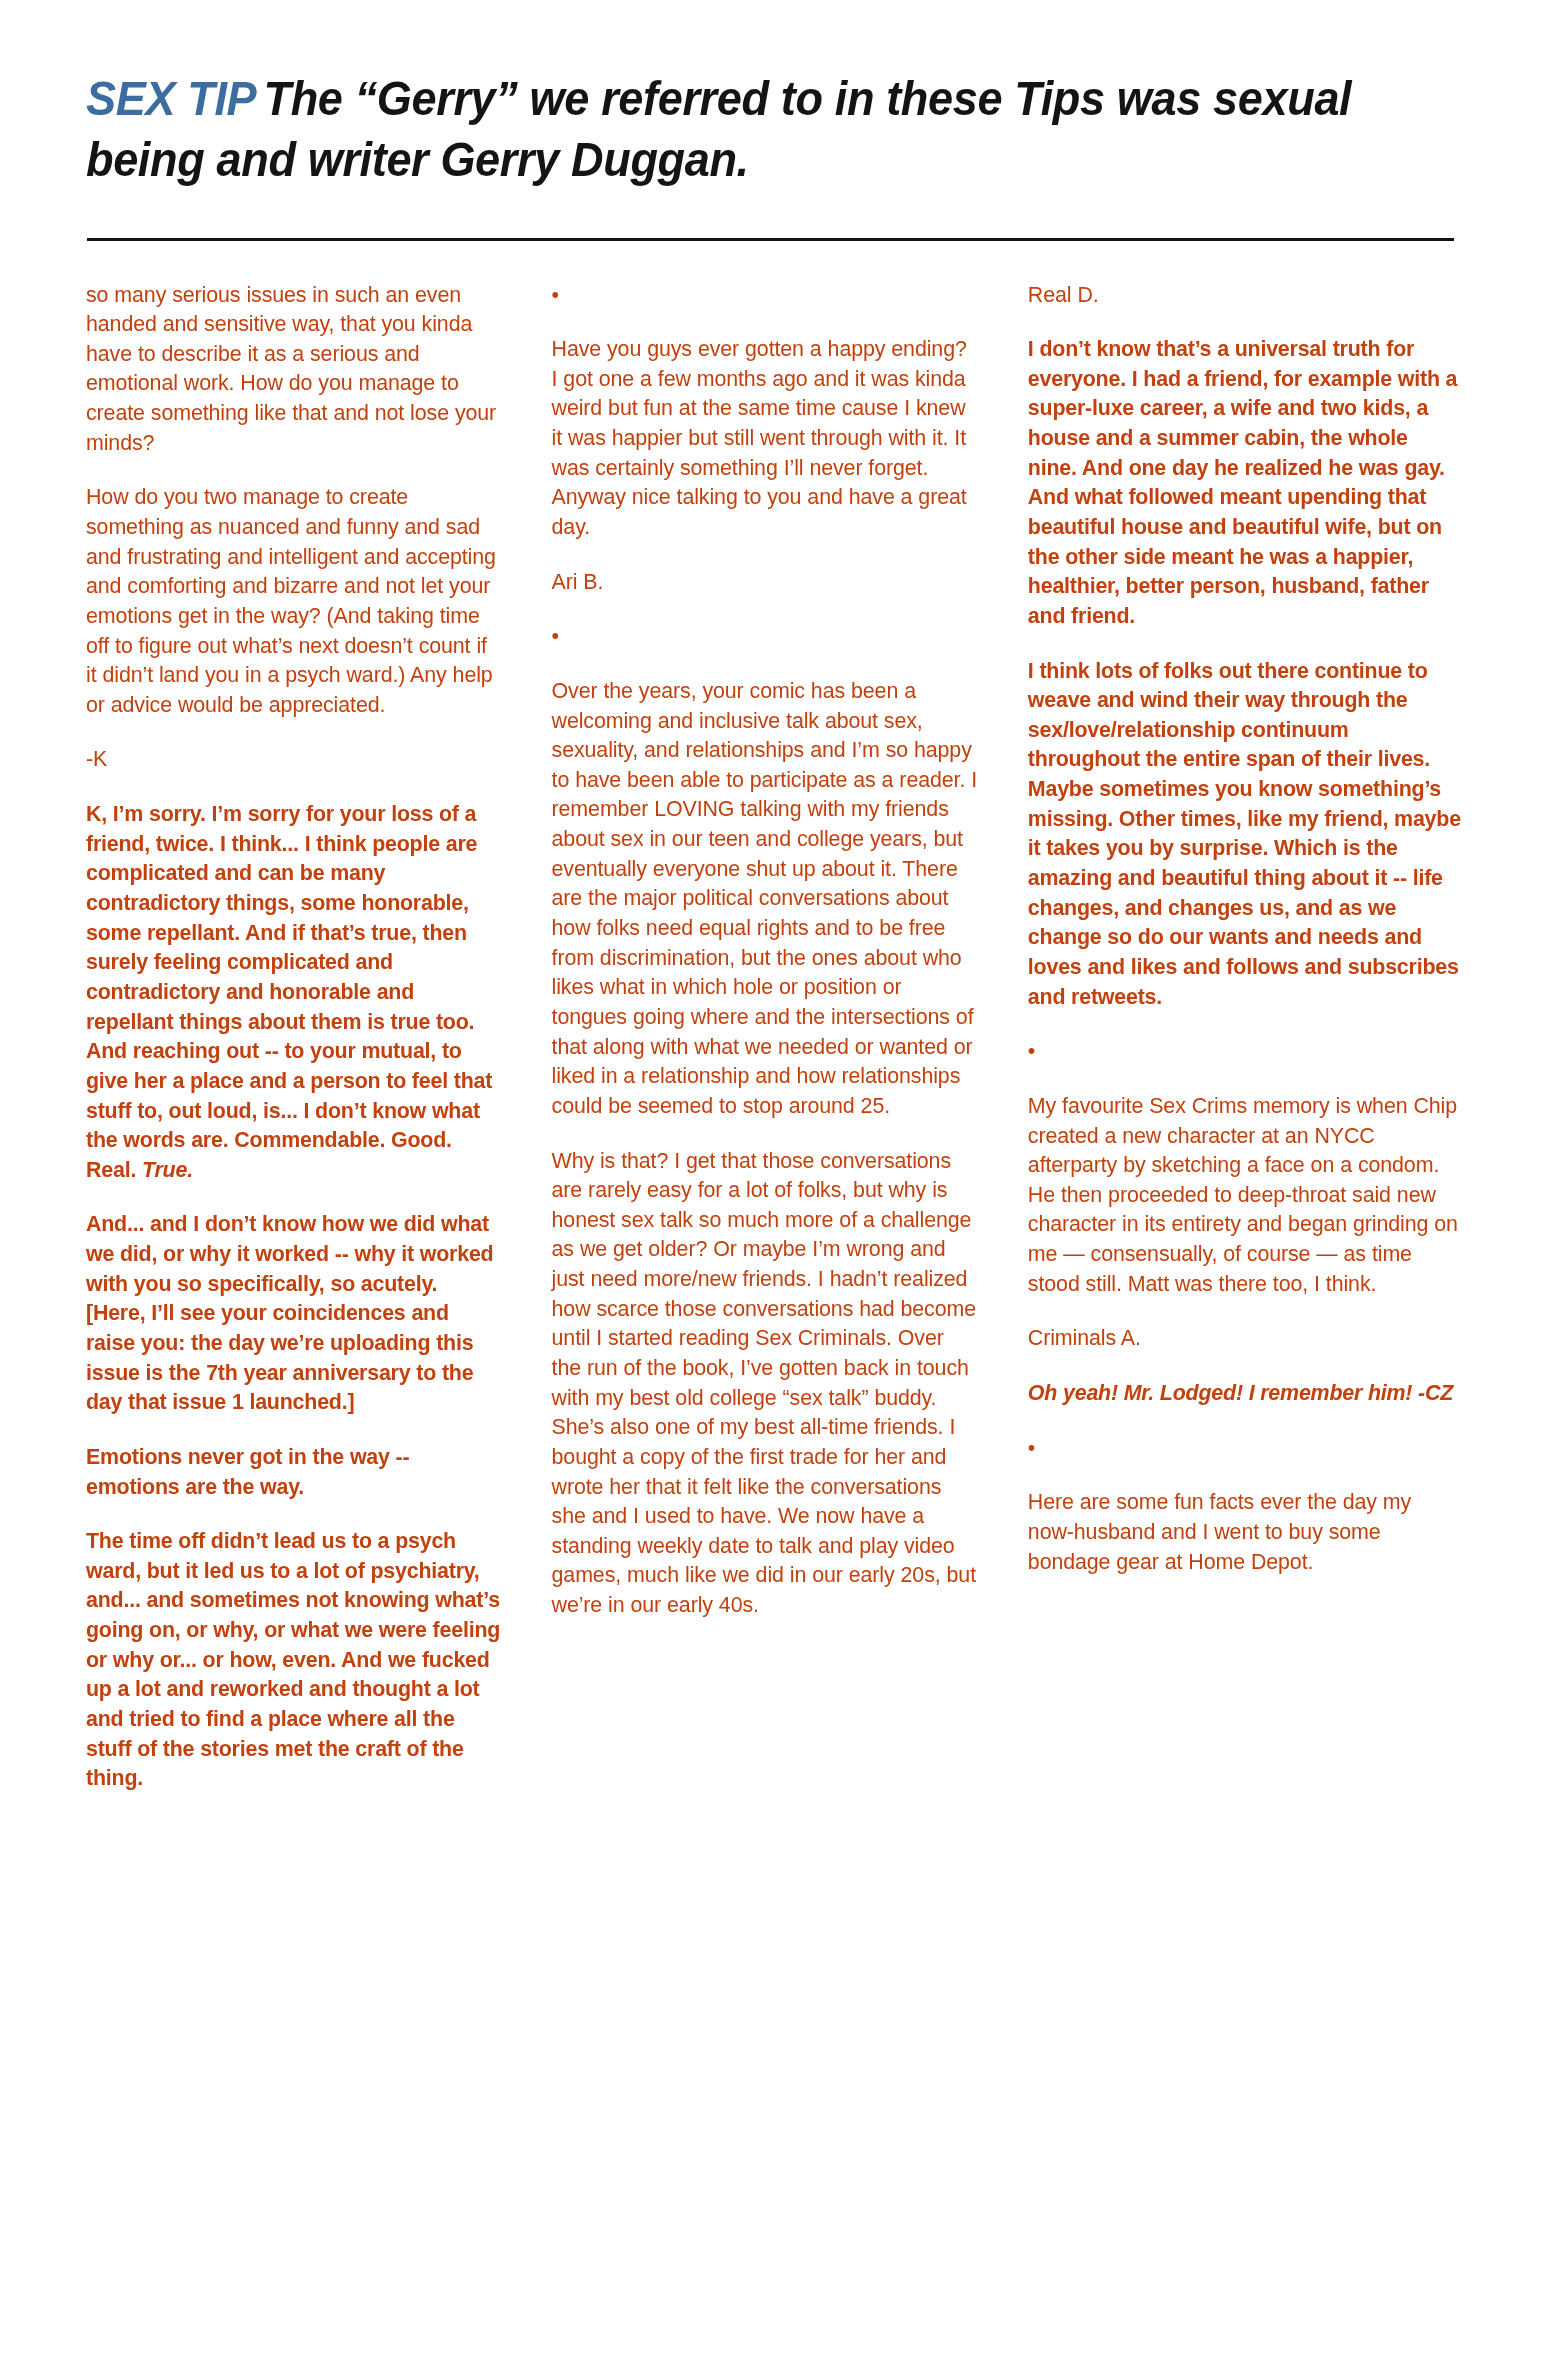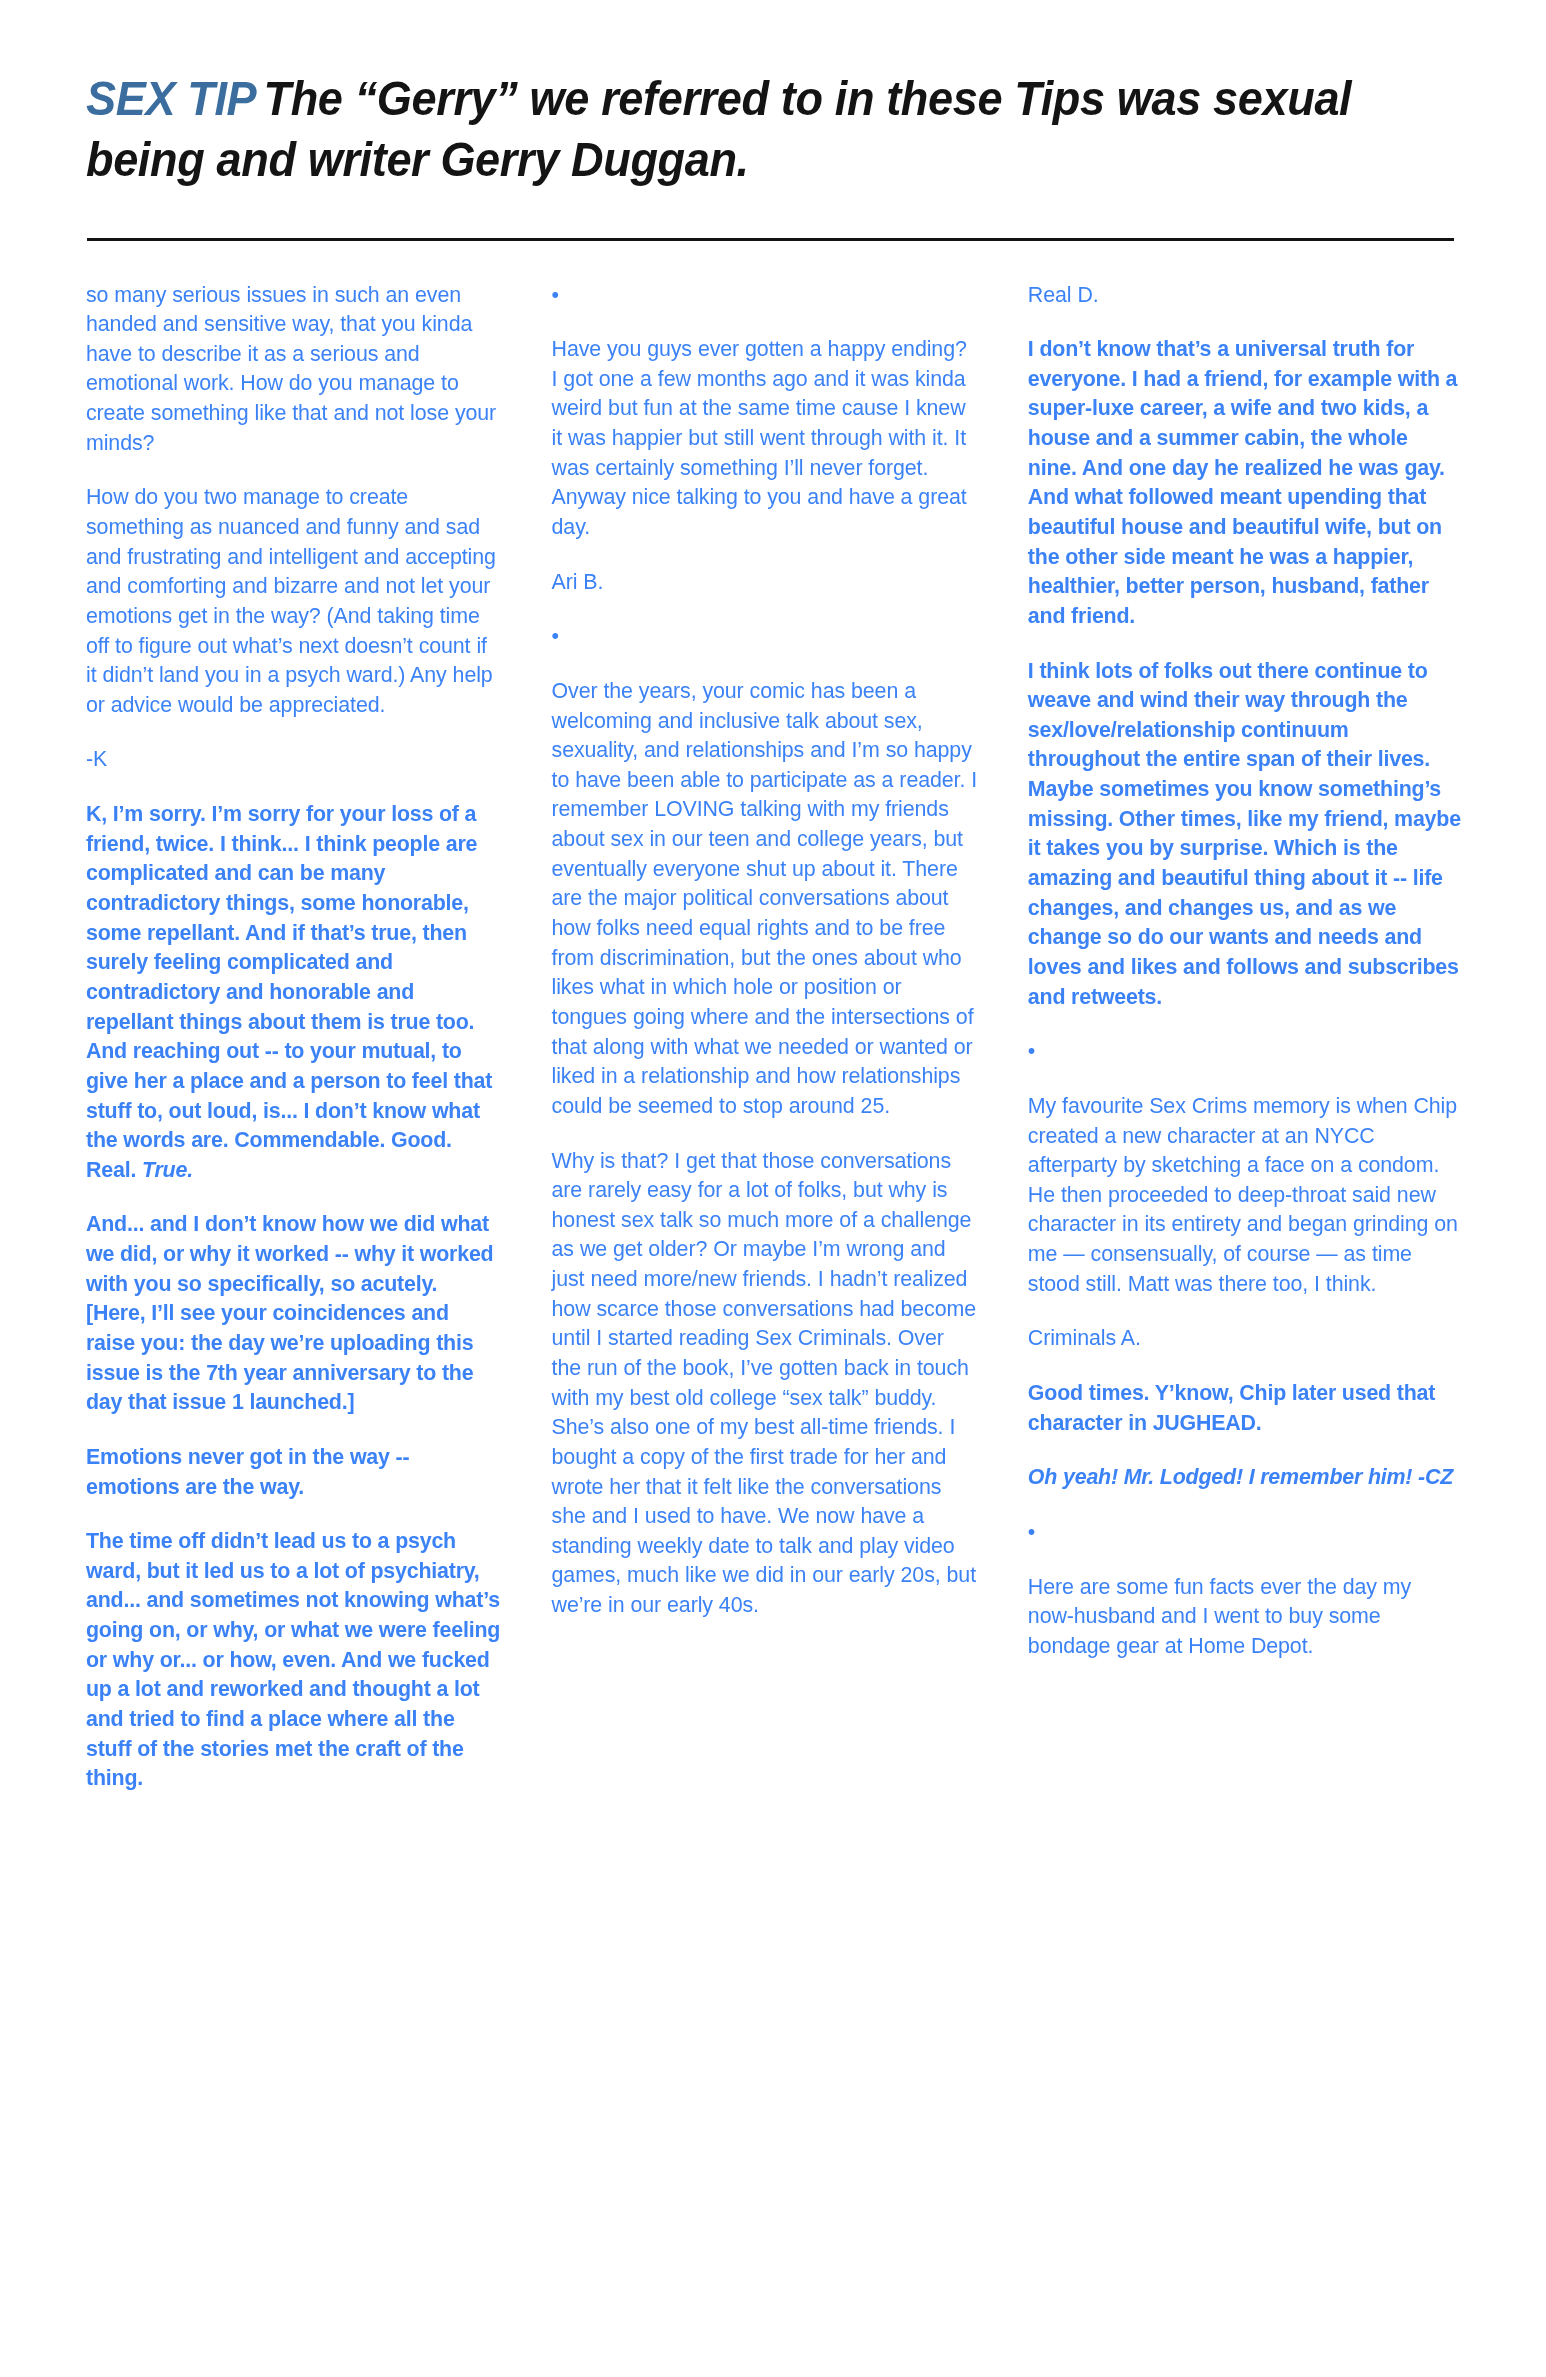--- a/index.html
+++ b/index.html
@@ -68,21 +68,21 @@
   .col + .col {
     margin-left: 50px;
   }
   .col-2 { width: 436px; }
   .col-3 { width: 443px; }
 
   p.para {
     margin: 0 0 25px 0;
     font-size: 21.4px;
     line-height: 1.385;
-    color: #3b82f6;
+    color: #c2410c;
     letter-spacing: -0.1px;
     word-spacing: 0.1px;
   }
   p.para:last-child { margin-bottom: 0; margin-top: 17px; }
 
   p.bold {
     font-weight: bold;
     letter-spacing: -0.2px;
   }
   p.bolditalic {
@@ -129,21 +129,20 @@
         <p class="para">Over the years, your comic has been a welcoming and inclusive talk about sex, sexuality, and relationships and I’m so happy to have been able to participate as a reader. I remember LOVING talking with my friends about sex in our teen and college years, but eventually everyone shut up about it. There are the major political conversations about how folks need equal rights and to be free from discrimination, but the ones about who likes what in which hole or position or tongues going where and the intersections of that along with what we needed or wanted or liked in a relationship and how relationships could be seemed to stop around 25.</p>
         <p class="para">Why is that? I get that those conversations are rarely easy for a lot of folks, but why is honest sex talk so much more of a challenge as we get older? Or maybe I’m wrong and just need more/new friends. I hadn’t realized how scarce those conversations had become until I started reading Sex Criminals. Over the run of the book, I’ve gotten back in touch with my best old college “sex talk” buddy. She’s also one of my best all-time friends. I bought a copy of the first trade for her and wrote her that it felt like the conversations she and I used to have. We now have a standing weekly date to talk and play video games, much like we did in our early 20s, but we’re in our early 40s.</p>
       </div>
     <div class="col col-3">
         <p class="para">Real D.</p>
         <p class="para bold">I don’t know that’s a universal truth for everyone. I had a friend, for example with a super-luxe career, a wife and two kids, a house and a summer cabin, the whole nine. And one day he realized he was gay. And what followed meant upending that beautiful house and beautiful wife, but on the other side meant he was a happier, healthier, better person, husband, father and friend.</p>
         <p class="para bold">I think lots of folks out there continue to weave and wind their way through the sex/love/relationship continuum throughout the entire span of their lives. Maybe sometimes you know something’s missing. Other times, like my friend, maybe it takes you by surprise. Which is the amazing and beautiful thing about it -- life changes, and changes us, and as we change so do our wants and needs and loves and likes and follows and subscribes and retweets.</p>
         <p class="para bullet">•</p>
         <p class="para">My favourite Sex Crims memory is when Chip created a new character at an NYCC afterparty by sketching a face on a condom. He then proceeded to deep-throat said new character in its entirety and began grinding on me — consensually, of course — as time stood still. Matt was there too, I think.</p>
         <p class="para">Criminals A.</p>
-        <p class="para bold">Good times. Y’know, Chip later used that character in JUGHEAD.</p>
         <p class="para bolditalic">Oh yeah! Mr. Lodged! I remember him! -CZ</p>
         <p class="para bullet">•</p>
         <p class="para">Here are some fun facts ever the day my now-husband and I went to buy some bondage gear at Home Depot.</p>
       </div>
   </div>
 
 </div>
 
 
 </body></html>

